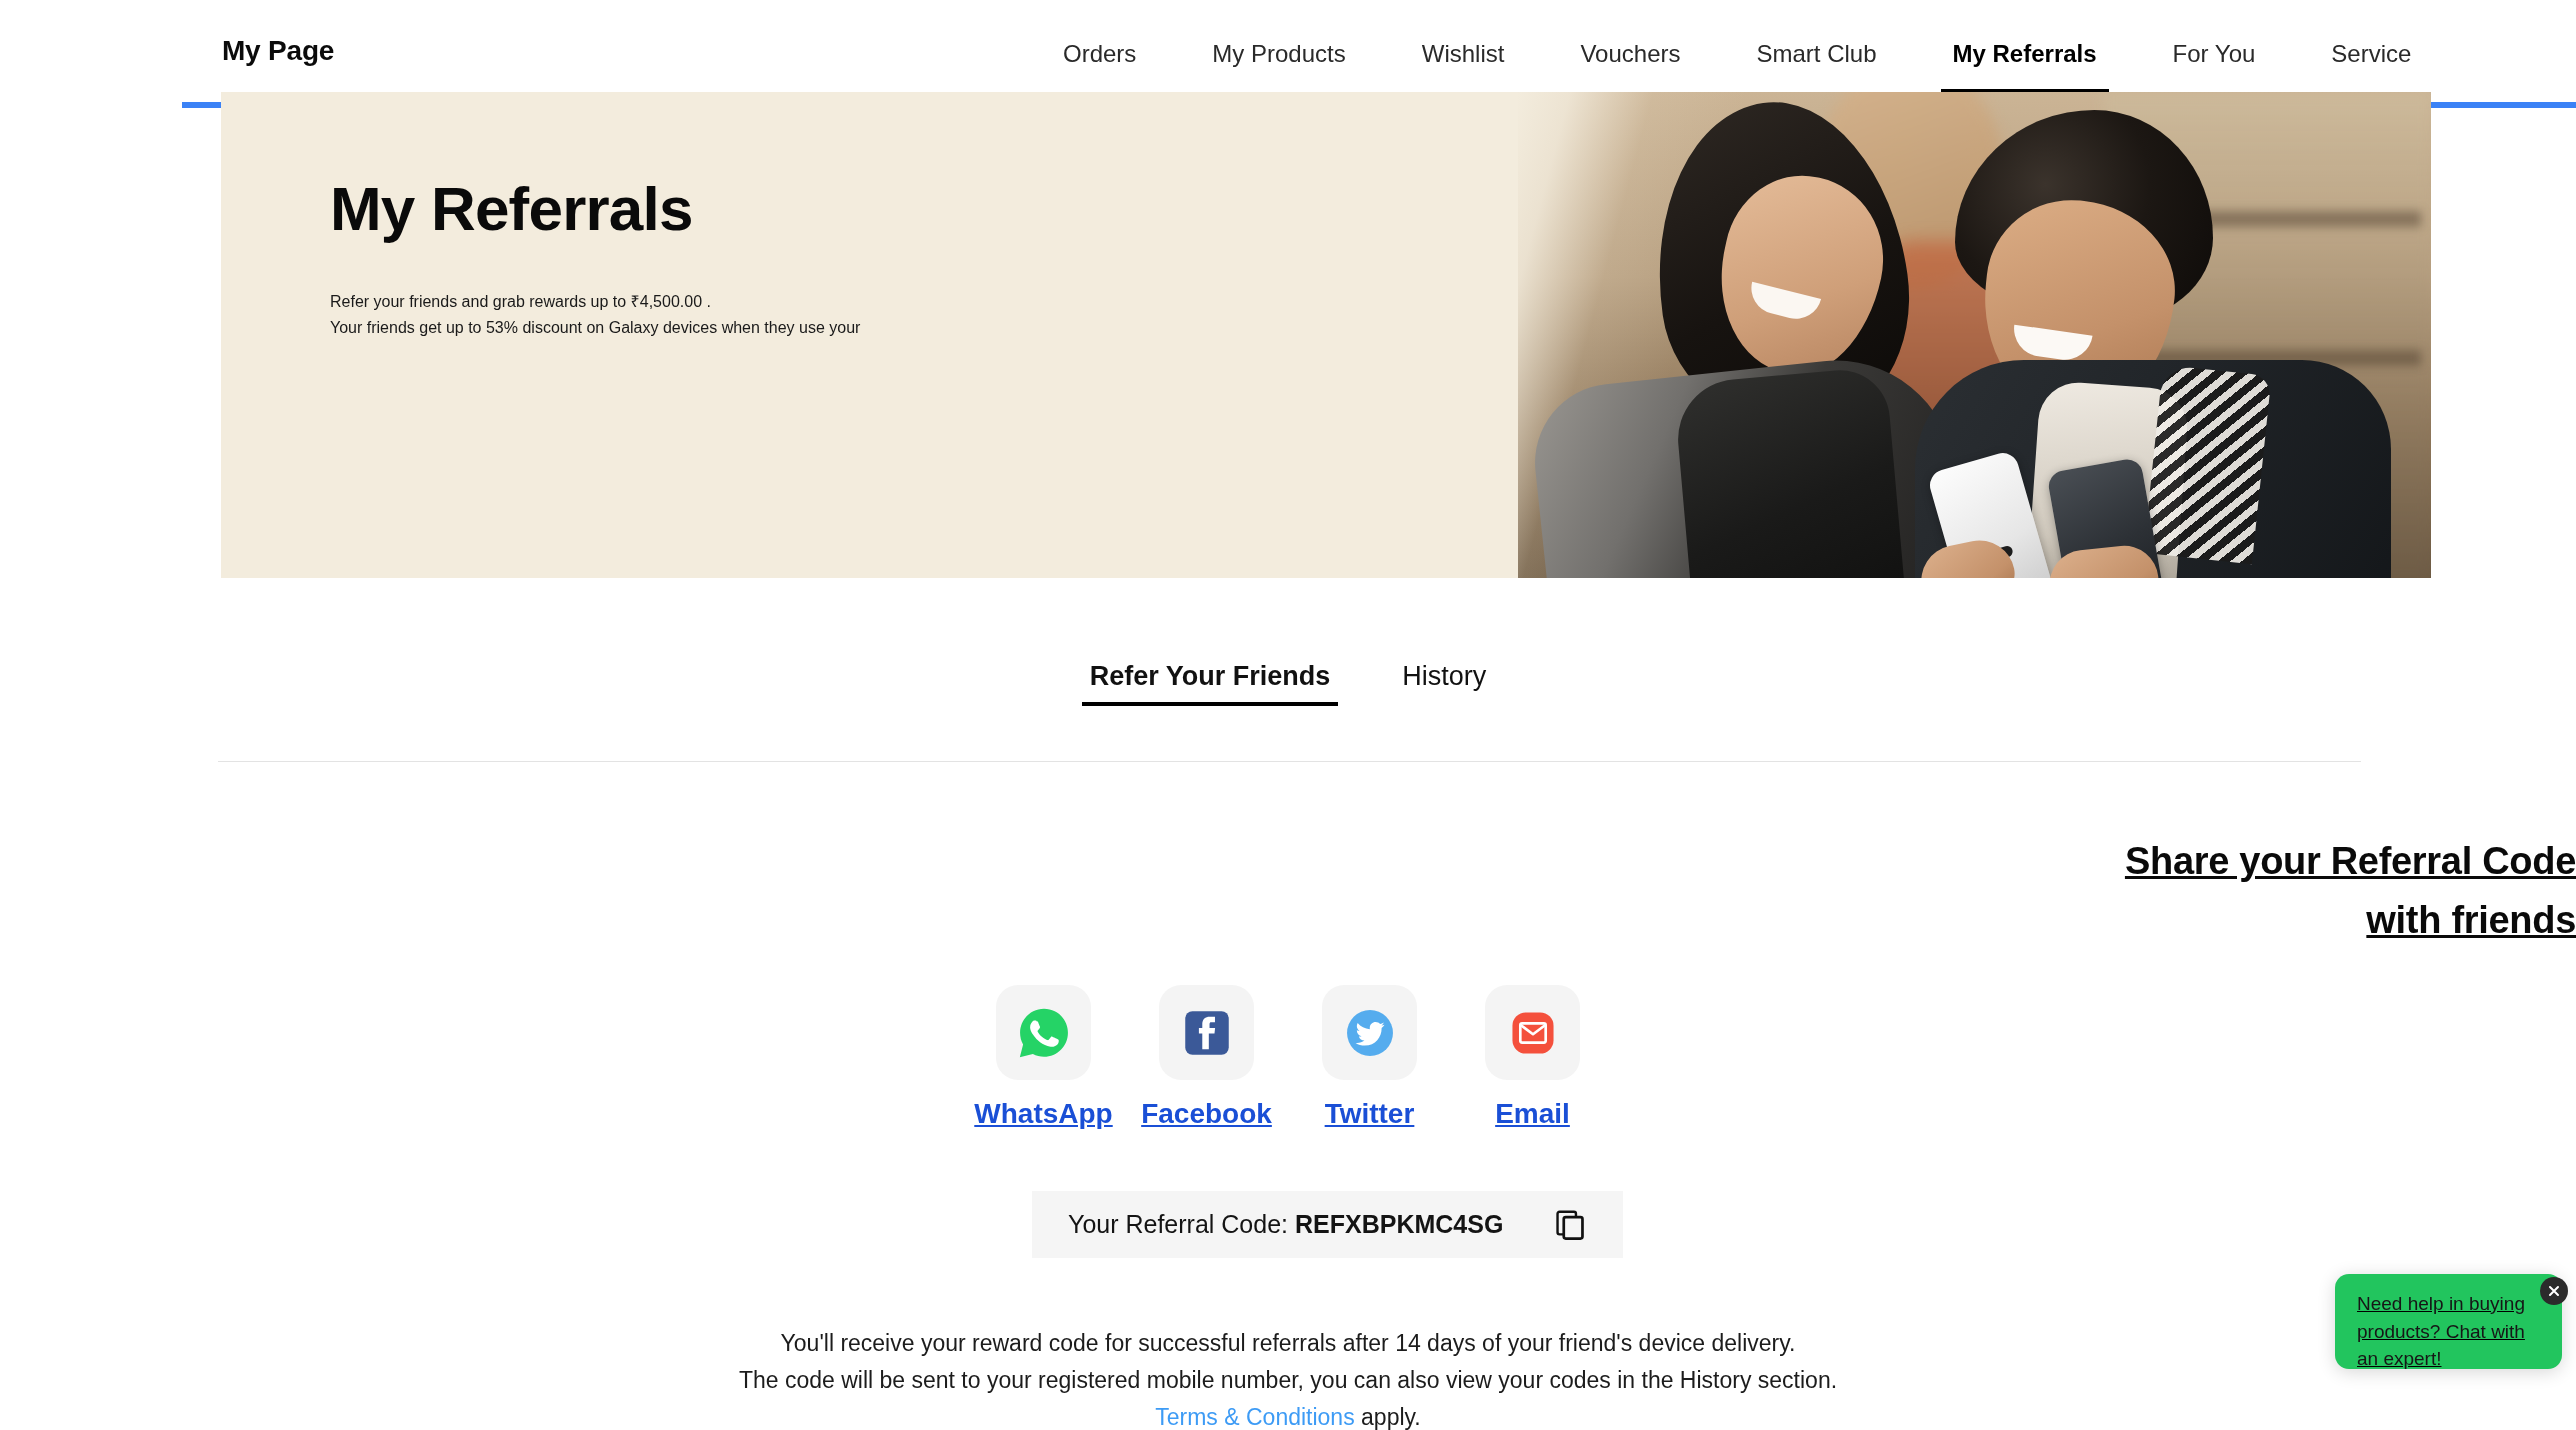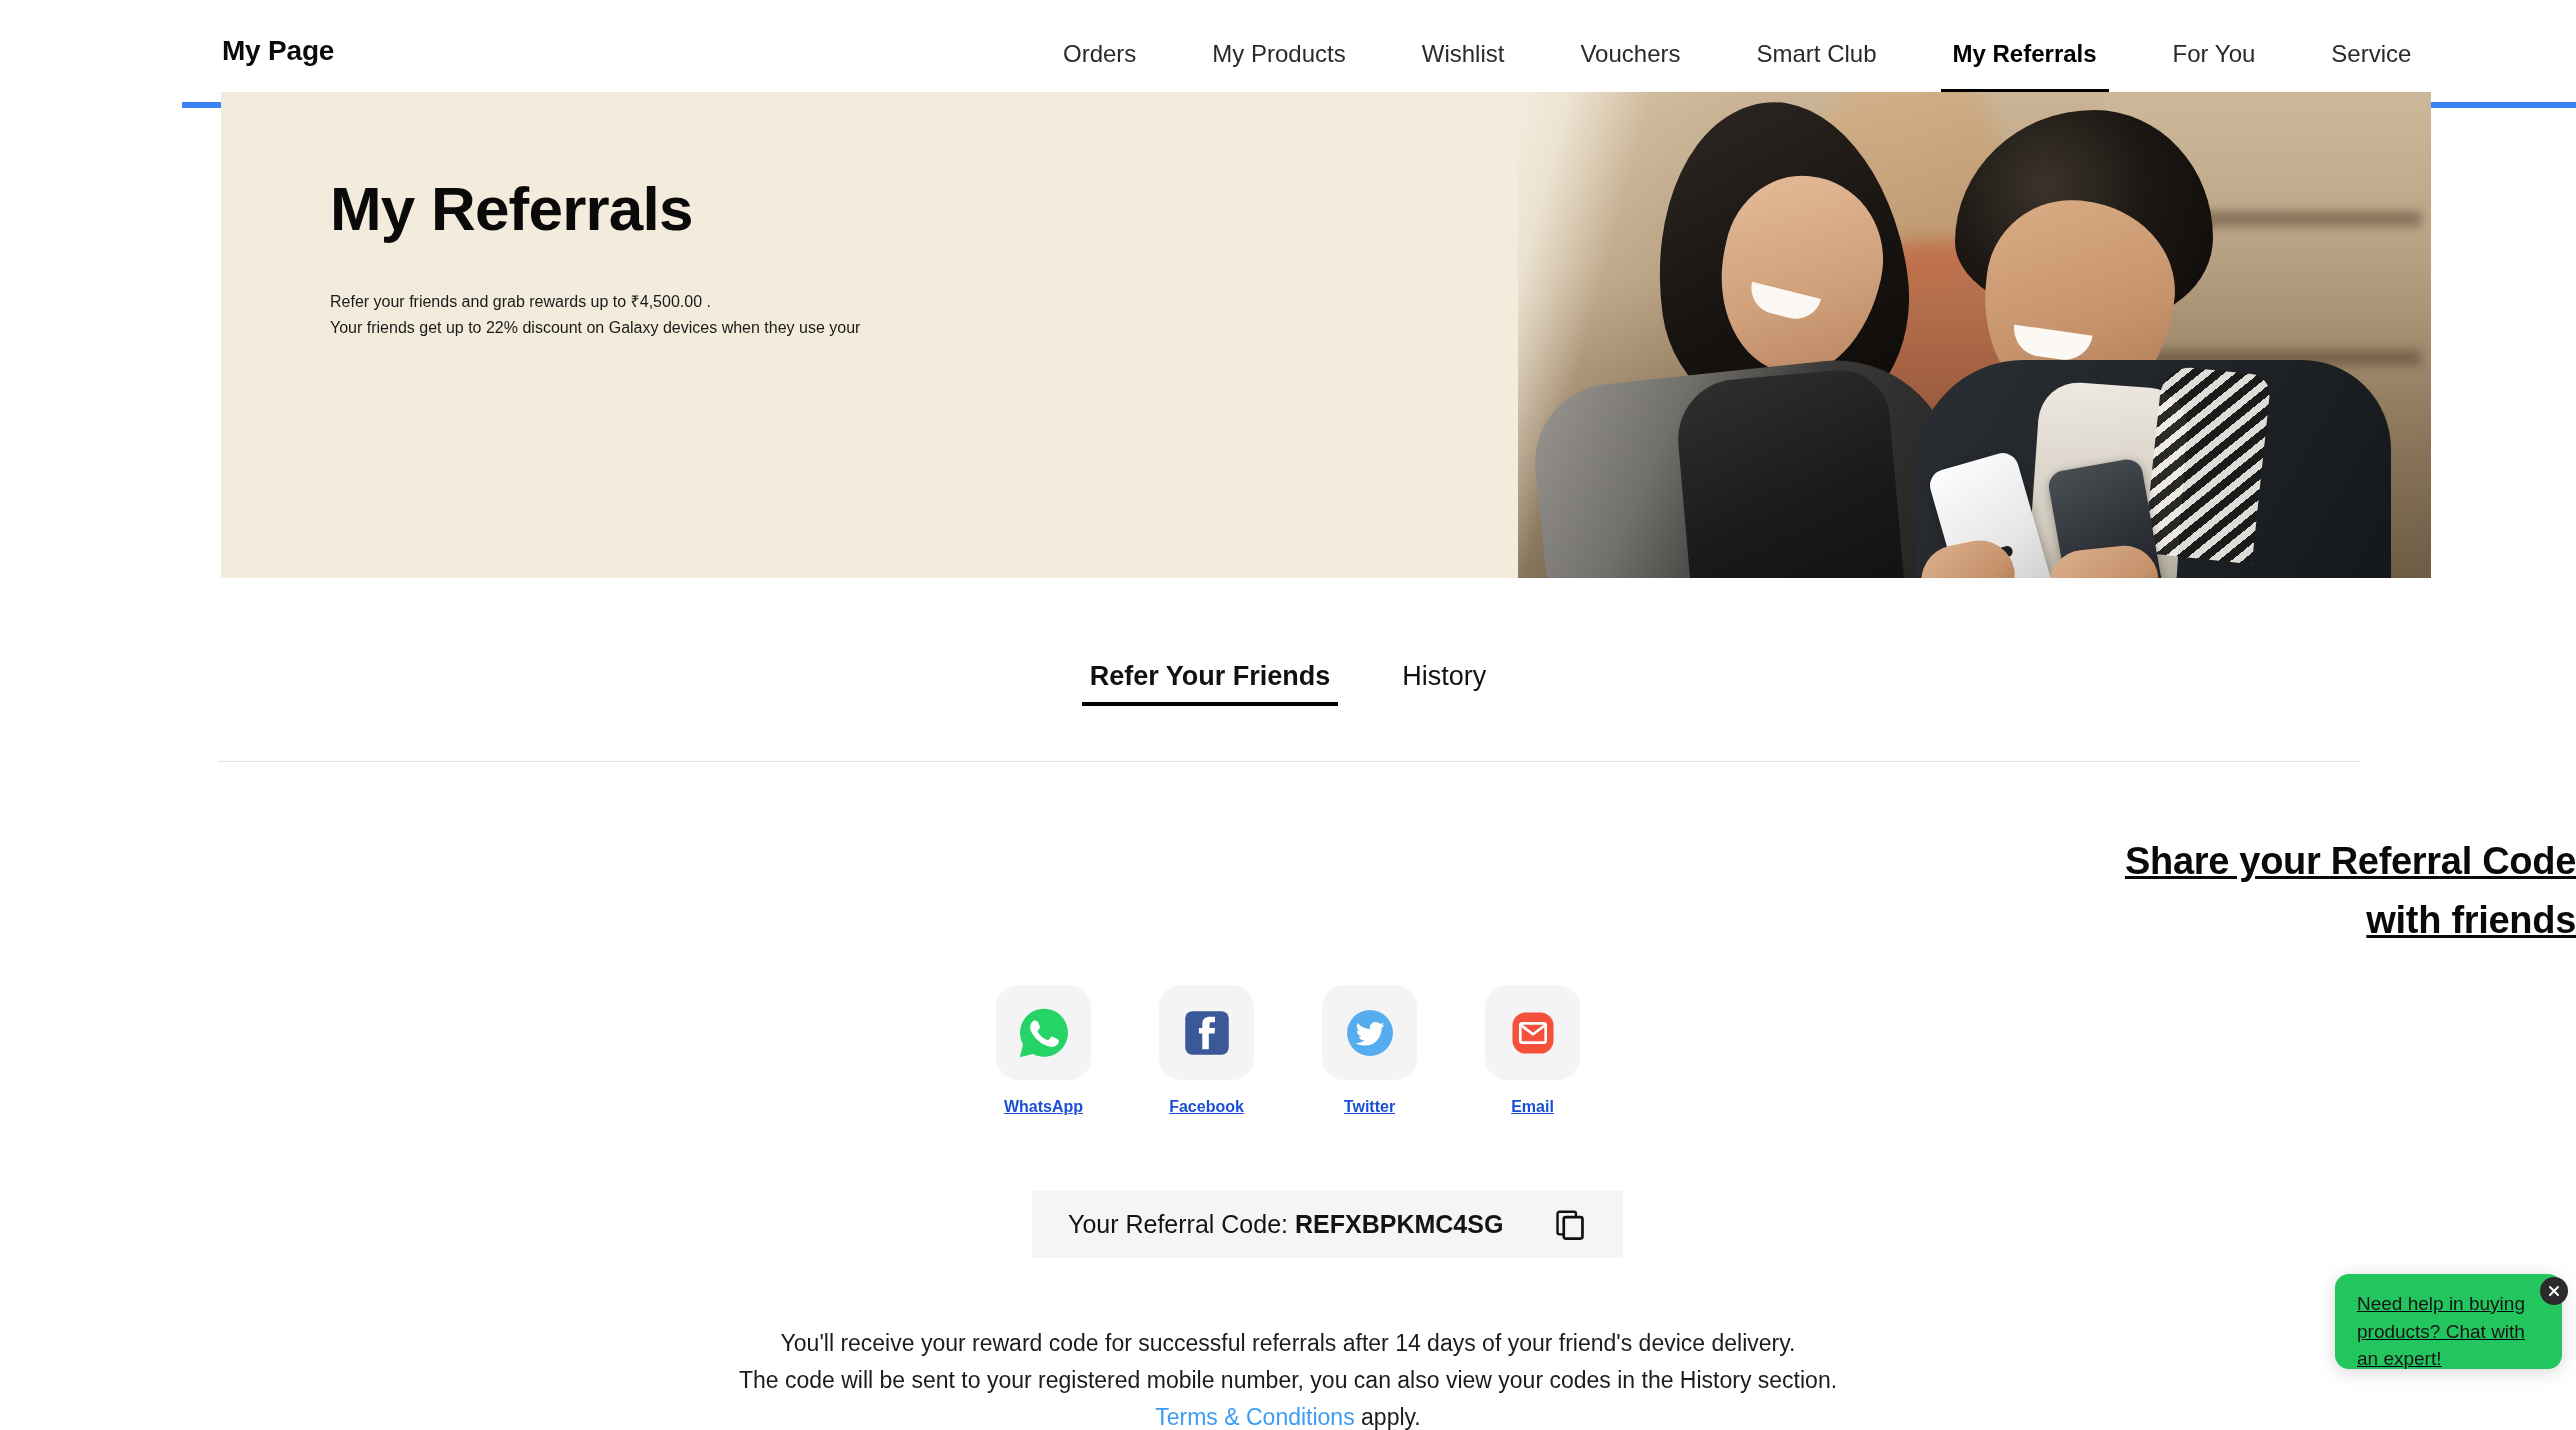--- a/index.html
+++ b/index.html
@@ -290,21 +290,21 @@
   .social-tile {
     width: 95px; height: 95px;
     background: #f4f4f4;
     border-radius: 22px;
     display: flex;
     align-items: center;
     justify-content: center;
   }
   .social-label {
     margin-top: 18px;
-    font-size: 16px;
+    font-size: 28px;
     font-weight: 700;
     color: #1a4fd6;
     text-decoration: underline;
     white-space: nowrap;
   }
 
   
   .code-box {
     position: absolute;
     left: 1032px; top: 1191px;
@@ -413,21 +413,21 @@
         <div class="lens" style="left:28px;top:95px;background:#0d0d0d"></div>
       </div>
       <div class="hand" style="left:402px;top:451px;width:94px;height:60px;transform:rotate(-12deg)"></div>
       <div class="hand" style="left:531px;top:456px;width:109px;height:58px;transform:rotate(-6deg)"></div>
     </div>
 
     <div class="hero-copy">
       <div class="hero-title">My Referrals</div>
       <div class="hero-sub">
         <span class="line">Refer your friends and grab rewards up to ₹4,500.00 .</span>
-        <span class="line">Your friends get up to 22% discount on Galaxy devices when they use your</span>
+        <span class="line">Your friends get up to 53% discount on Galaxy devices when they use your</span>
       </div>
     </div>
   </div>
 
   <div class="tabs">
     <div class="tab active">Refer Your Friends</div>
     <div class="tab">History</div>
   </div>
   <div class="divider"></div>
 

